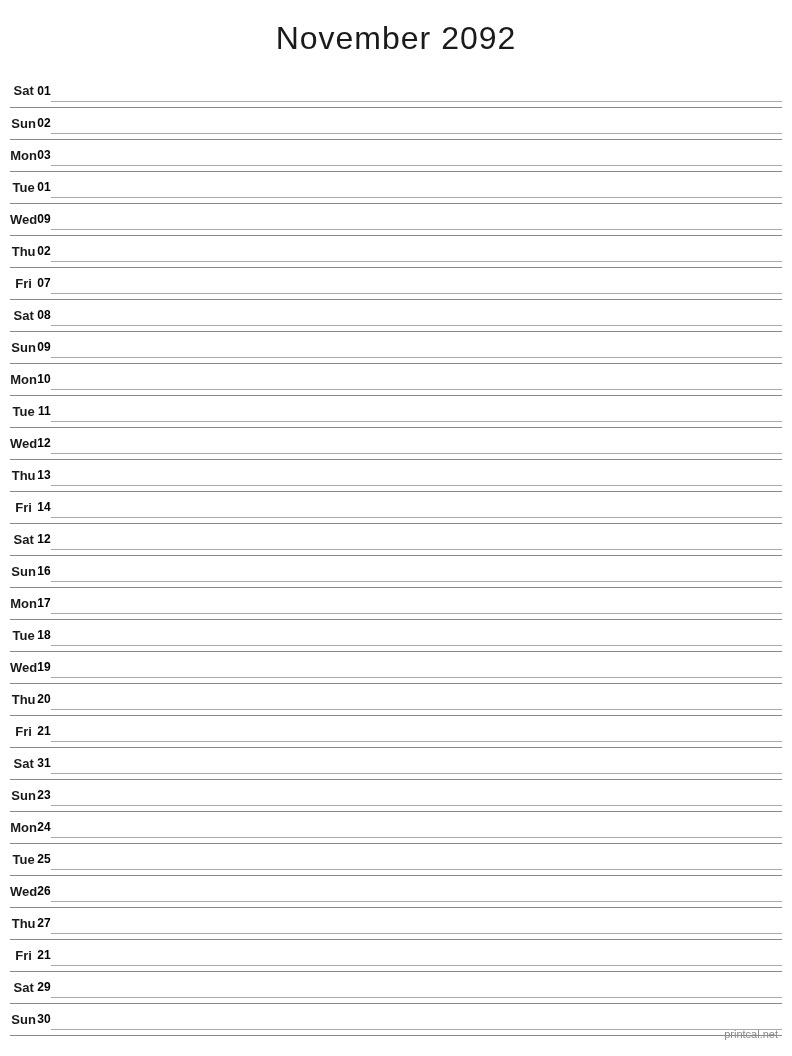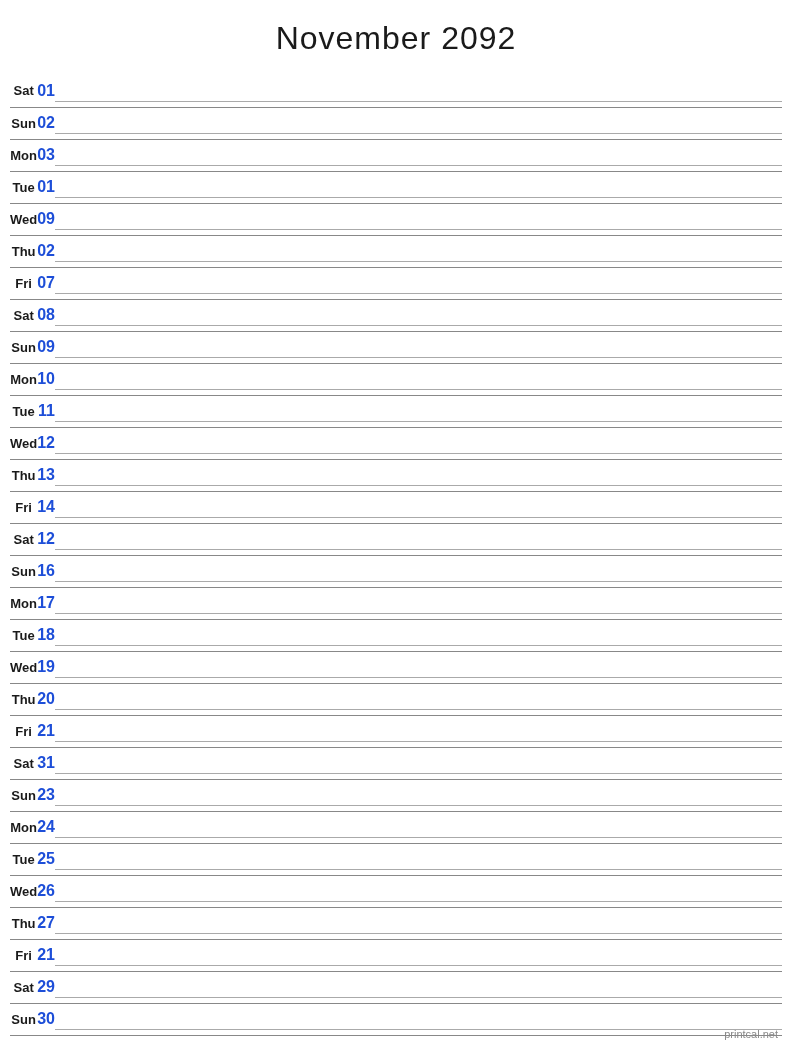--- a/index.html
+++ b/index.html
@@ -49,23 +49,23 @@
     .day-name {
       font-size: 13px;
       font-weight: bold;
       color: #1a1a1a;
       width: 38px;
       text-align: center;
       padding-left: 2px;
     }
 
     .day-num {
-      font-size: 16px;
+      font-size: 12px;
       font-weight: bold;
-      color: #1d4ed8;
+      color: #000000;
       width: 28px;
       text-align: right;
       padding-left: 4px;
     }
 
     .line-cell {
       width: 100%;
       padding-right: 8px;
     }
 

